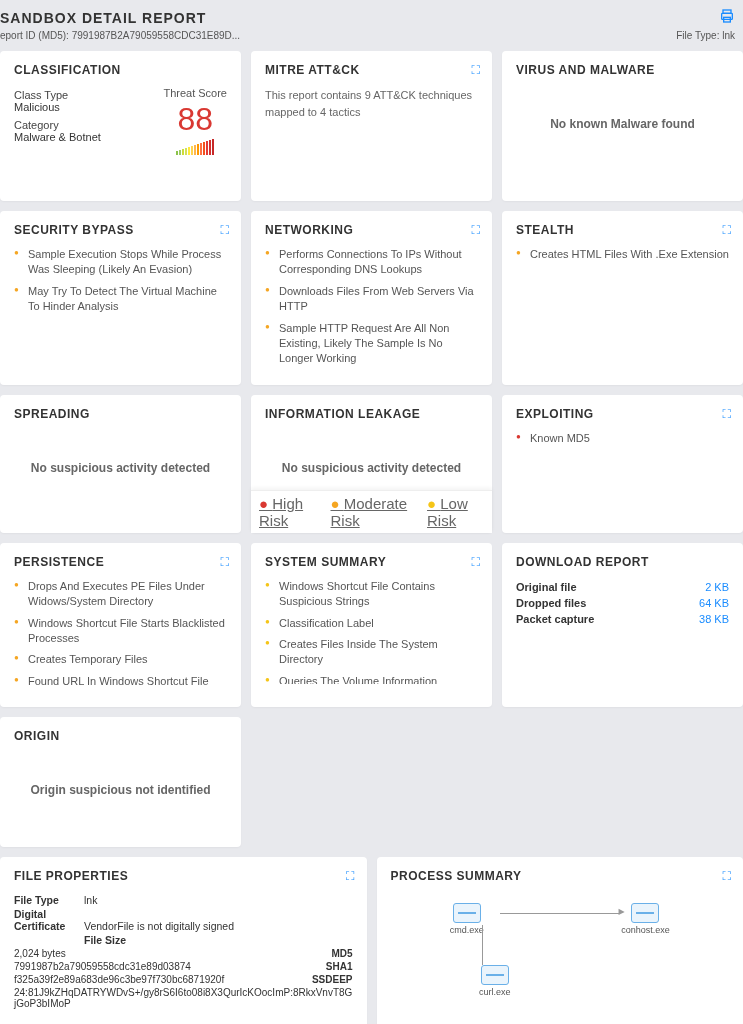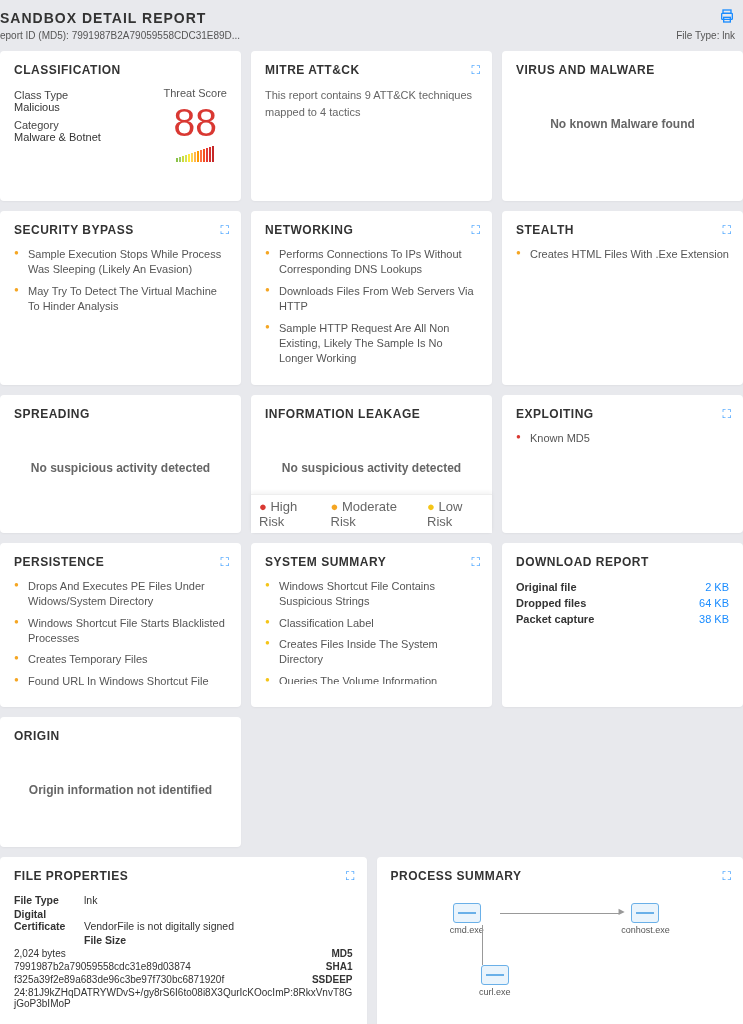--- a/index.html
+++ b/index.html
@@ -15,32 +15,32 @@
 .grid { display: grid; grid-template-columns: 1fr 1fr 1fr; gap: 10px; padding: 0 0 10px 0; }
 .card { background: #fff; border-radius: 4px; padding: 12px 14px; position: relative; min-height: 60px; box-shadow: 0 1px 2px rgba(0,0,0,0.04); }
 .card-title { font-size: 12px; font-weight: 600; letter-spacing: 0.5px; color: #333; margin-bottom: 10px; }
 .expand-icon { position: absolute; top: 12px; right: 12px; color: #1a8cff; font-size: 12px; cursor: pointer; }
 .classification-body { display: flex; justify-content: space-between; gap: 48px; }
 .class-left { font-size: 11px; color: #555; }
 .class-left .lbl { color: #444; margin-top: 2px; }
 .class-left .val { color: #333; margin-bottom: 6px; }
 .class-right { text-align: center; }
 .threat-label { font-size: 11px; color: #555; }
-.threat-score { font-size: 39px; font-weight: 500; color: #d93832; line-height: 1; margin-top: 4px; }
+.threat-score { font-size: 32px; font-weight: 500; color: #d93832; line-height: 1; margin-top: 4px; }
 .gauge { margin-top: 4px; height: 16px; display: flex; align-items: flex-end; gap: 1px; justify-content: center; }
 .gauge span { width: 2px; display: inline-block; }
 .mitre-text { font-size: 11px; color: #666; line-height: 1.5; }
 .no-activity { text-align: center; color: #666; font-weight: 600; font-size: 12px; padding: 30px 0; }
 .bullet-list { list-style: none; padding: 0; }
 .bullet-list li { position: relative; padding-left: 14px; font-size: 11px; color: #555; line-height: 1.4; margin-bottom: 6px; }
 .bullet-list li::before { content: '●'; position: absolute; left: 0; top: 0; font-size: 8px; }
 .bullet-list.orange li::before { color: #f5a623; }
 .bullet-list.yellow li::before { color: #f5c518; }
 .bullet-list.red li::before { color: #d93832; }
-.legend { position: absolute; bottom: 0; left: 0; right: 0; background: #fff; border-top: 1px solid #eee; padding: 4px 8px; font-size: 13px; color: #666; display: flex; gap: 12px; box-shadow: 0 -2px 4px rgba(0,0,0,0.05); }
+.legend { position: absolute; bottom: 0; left: 0; right: 0; background: #fff; border-top: 1px solid #eee; padding: 4px 8px; font-size: 15px; color: #666; display: flex; gap: 12px; box-shadow: 0 -2px 4px rgba(0,0,0,0.05); text-decoration: underline; }
 .legend span::before { content: '● '; }
 .legend .hr::before { color: #d93832; }
 .legend .mr::before { color: #f5a623; }
 .legend .lr::before { color: #f5c518; }
 .dl-row { display: flex; justify-content: space-between; font-size: 11px; padding: 2px 0; }
 .dl-row .label { font-weight: 600; color: #333; }
 .dl-row .size { color: #1a8cff; }
 .cut-list { max-height: 105px; overflow: hidden; }
 .wide-grid { display: grid; grid-template-columns: 1fr 1fr; gap: 10px; padding: 0 0 10px 0; }
 .fp-row { display: flex; font-size: 10.5px; color: #333; padding: 1px 0; align-items: flex-end; }
@@ -225,21 +225,21 @@
       <div class="dl-row">
         <span class="label">Packet capture</span>
         <span class="size">38 KB</span>
       </div>
     </div>
   </div>
 
   <div class="grid">
     <div class="card origin-card" style="min-height:130px;">
       <div class="card-title">ORIGIN</div>
-      <div class="no-activity" style="padding:30px 0;">Origin information not identified</div>
+      <div class="no-activity" style="padding:30px 0;">Origin suspicious not identified</div>
     </div>
   </div>
 
   <div class="wide-grid">
     <div class="card" style="min-height:160px;">
       <div class="expand-icon">⛶</div>
       <div class="card-title">FILE PROPERTIES</div>
       <div class="fp-row">
         <span class="fp-key">File Type</span>
         <span>lnk</span>

